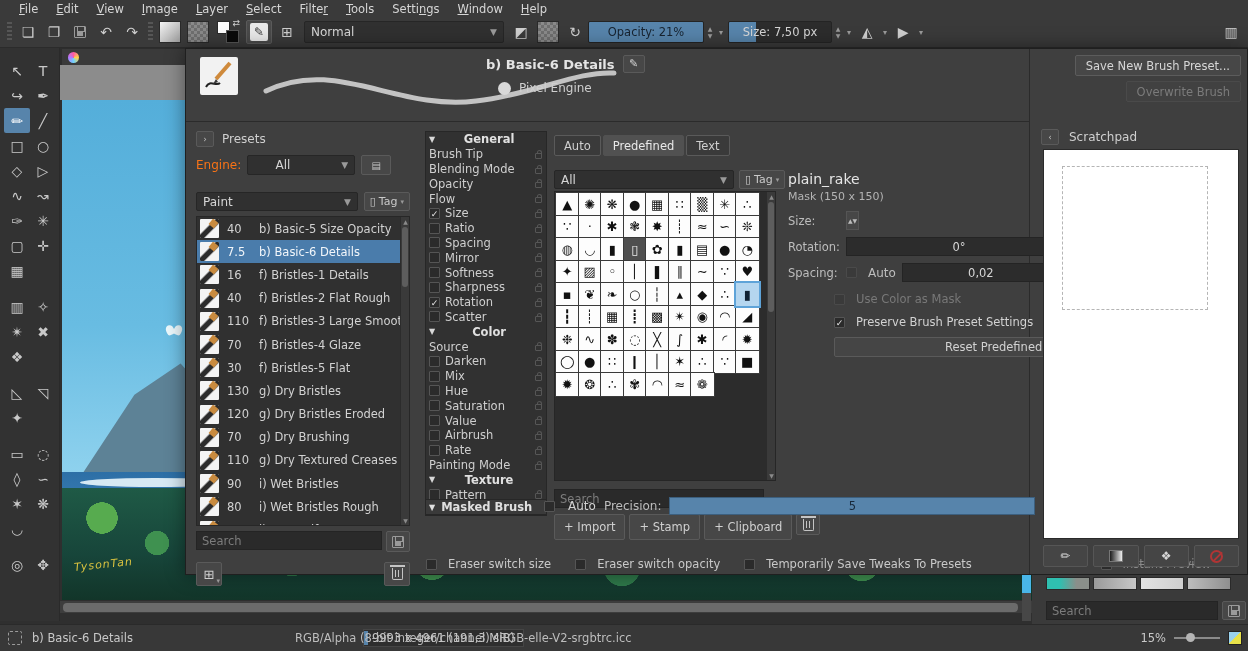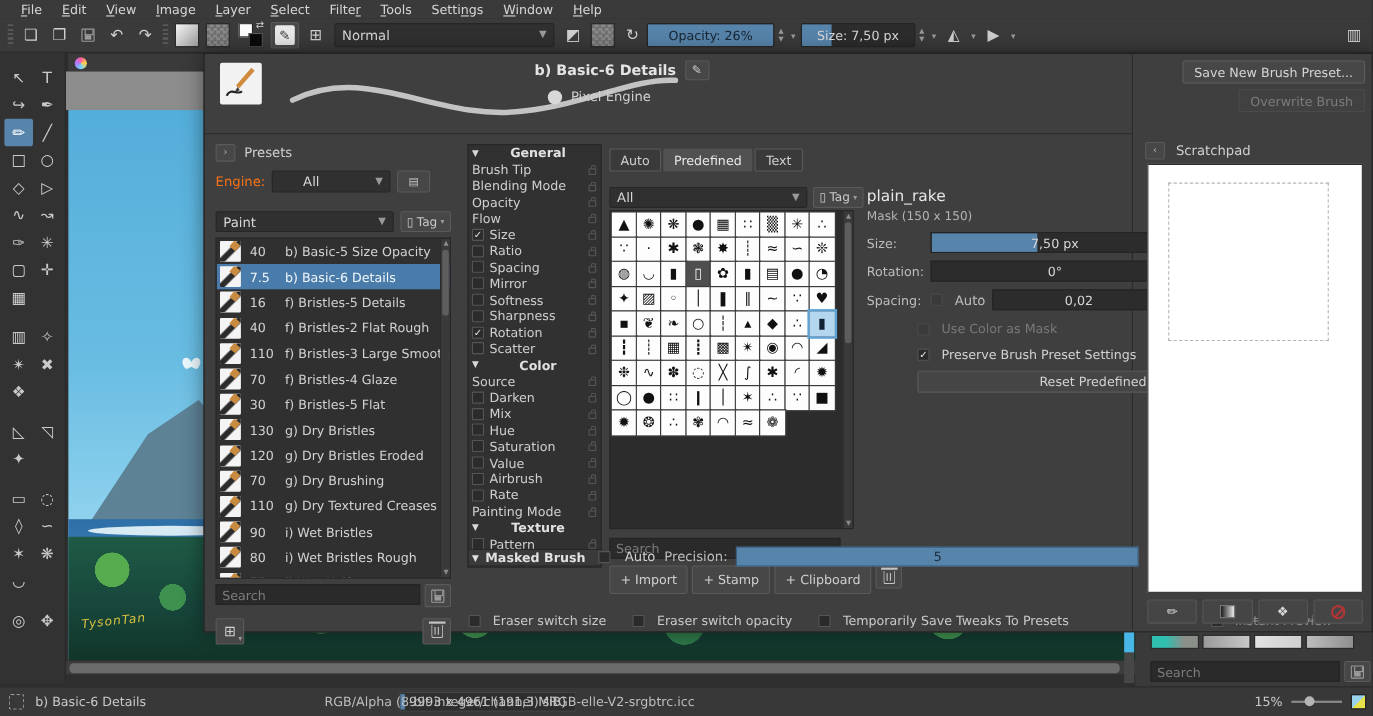--- a/index.html
+++ b/index.html
@@ -261,21 +261,21 @@
     <div class="tbtn">⊞</div>
     <div id="blend-combo" class="combo">
       <span>Normal</span>
       <span class="arrow">▼</span>
     </div>
     <div class="tbtn">◩</div>
     <div class="swatch pattern"></div>
     <div class="tbtn">↻</div>
     <div id="opacity-slider" class="slider-ctl">
       <div class="fill" style="width:100%;background:#5784ab;"></div>
-      <span>Opacity:  26%</span>
+      <span>Opacity:  21%</span>
     </div>
     <div class="spincol">▲<br>▼</div>
     <span class="mini-arrow">▾</span>
     <div id="size-slider" class="slider-ctl">
       <div class="fill" style="width:27px;background:#5784ab;"></div>
       <span>Size:  7,50 px</span>
     </div>
     <div class="spincol">▲<br>▼</div>
     <span class="mini-arrow">▾</span>
     <div class="tbtn">◭</div>
@@ -443,21 +443,21 @@
             <span class="preset-name">b) Basic-5 Size Opacity</span>
           </div>
           <div class="preset-row selected">
             <span class="preset-icon"></span>
             <span class="preset-size">7.5</span>
             <span class="preset-name">b) Basic-6 Details</span>
           </div>
           <div class="preset-row">
             <span class="preset-icon"></span>
             <span class="preset-size">16</span>
-            <span class="preset-name">f) Bristles-5 Details</span>
+            <span class="preset-name">f) Bristles-1 Details</span>
           </div>
           <div class="preset-row">
             <span class="preset-icon"></span>
             <span class="preset-size">40</span>
             <span class="preset-name">f) Bristles-2 Flat Rough</span>
           </div>
           <div class="preset-row">
             <span class="preset-icon"></span>
             <span class="preset-size">110</span>
             <span class="preset-name">f) Bristles-3 Large Smooth</span>
@@ -766,24 +766,20 @@
       <div class="add-btn">+ Clipboard</div>
       <div class="field-btn" style="height:21px">
           <span class="trash"></span>
         </div>
     </div>
 
     <div id="tip-name" class="abs">plain_rake</div>
     <div id="tip-mask" class="abs">Mask (150 x 150)</div>
     <div class="ts-row" style="left:602px;top:162px;">
       <span class="ts-label">Size:</span>
-      <div class="ts-slider">
-        <div class="fill" style="width:96px;"></div>
-        <span>7,50 px</span>
-      </div>
       <div class="spin">▲▼</div>
     </div>
     <div class="ts-row" style="left:602px;top:188px;">
       <span class="ts-label">Rotation:</span>
       <div class="ts-slider">
         <span>0°</span>
       </div>
       <div class="spin">▲▼</div>
     </div>
     <div class="ts-row" style="left:602px;top:214px;">

